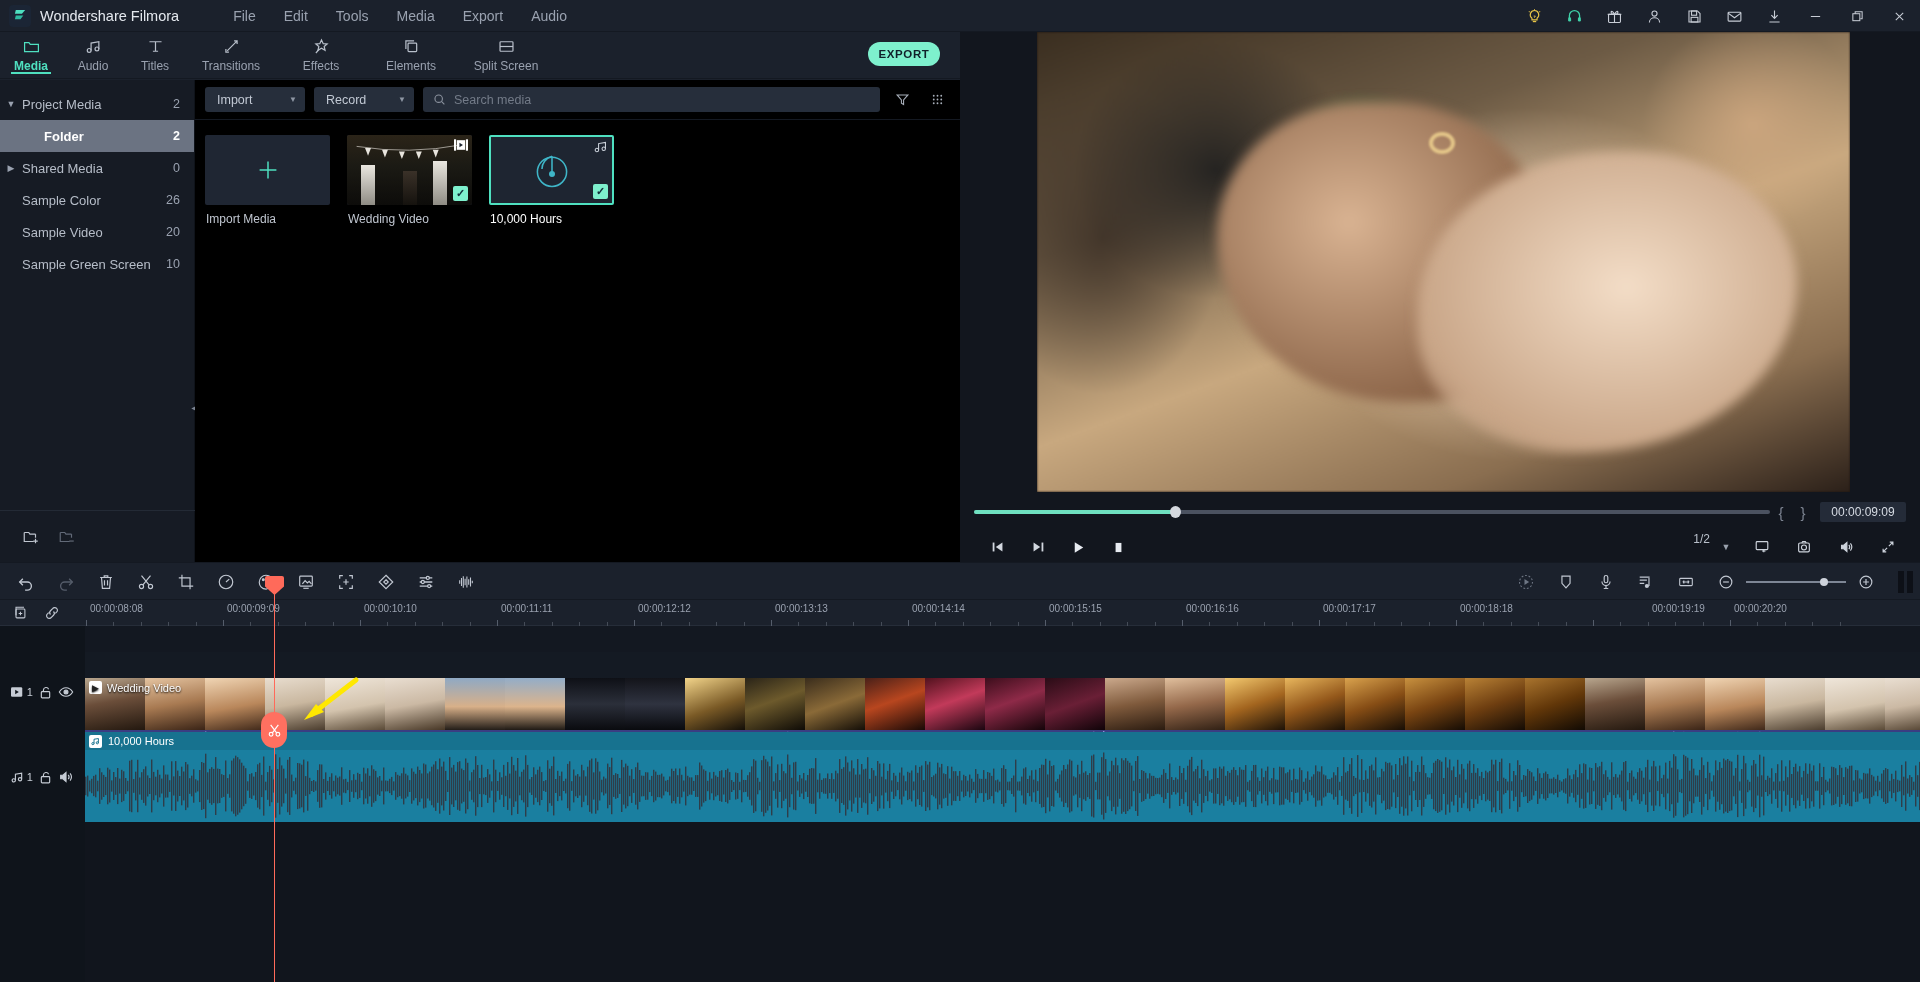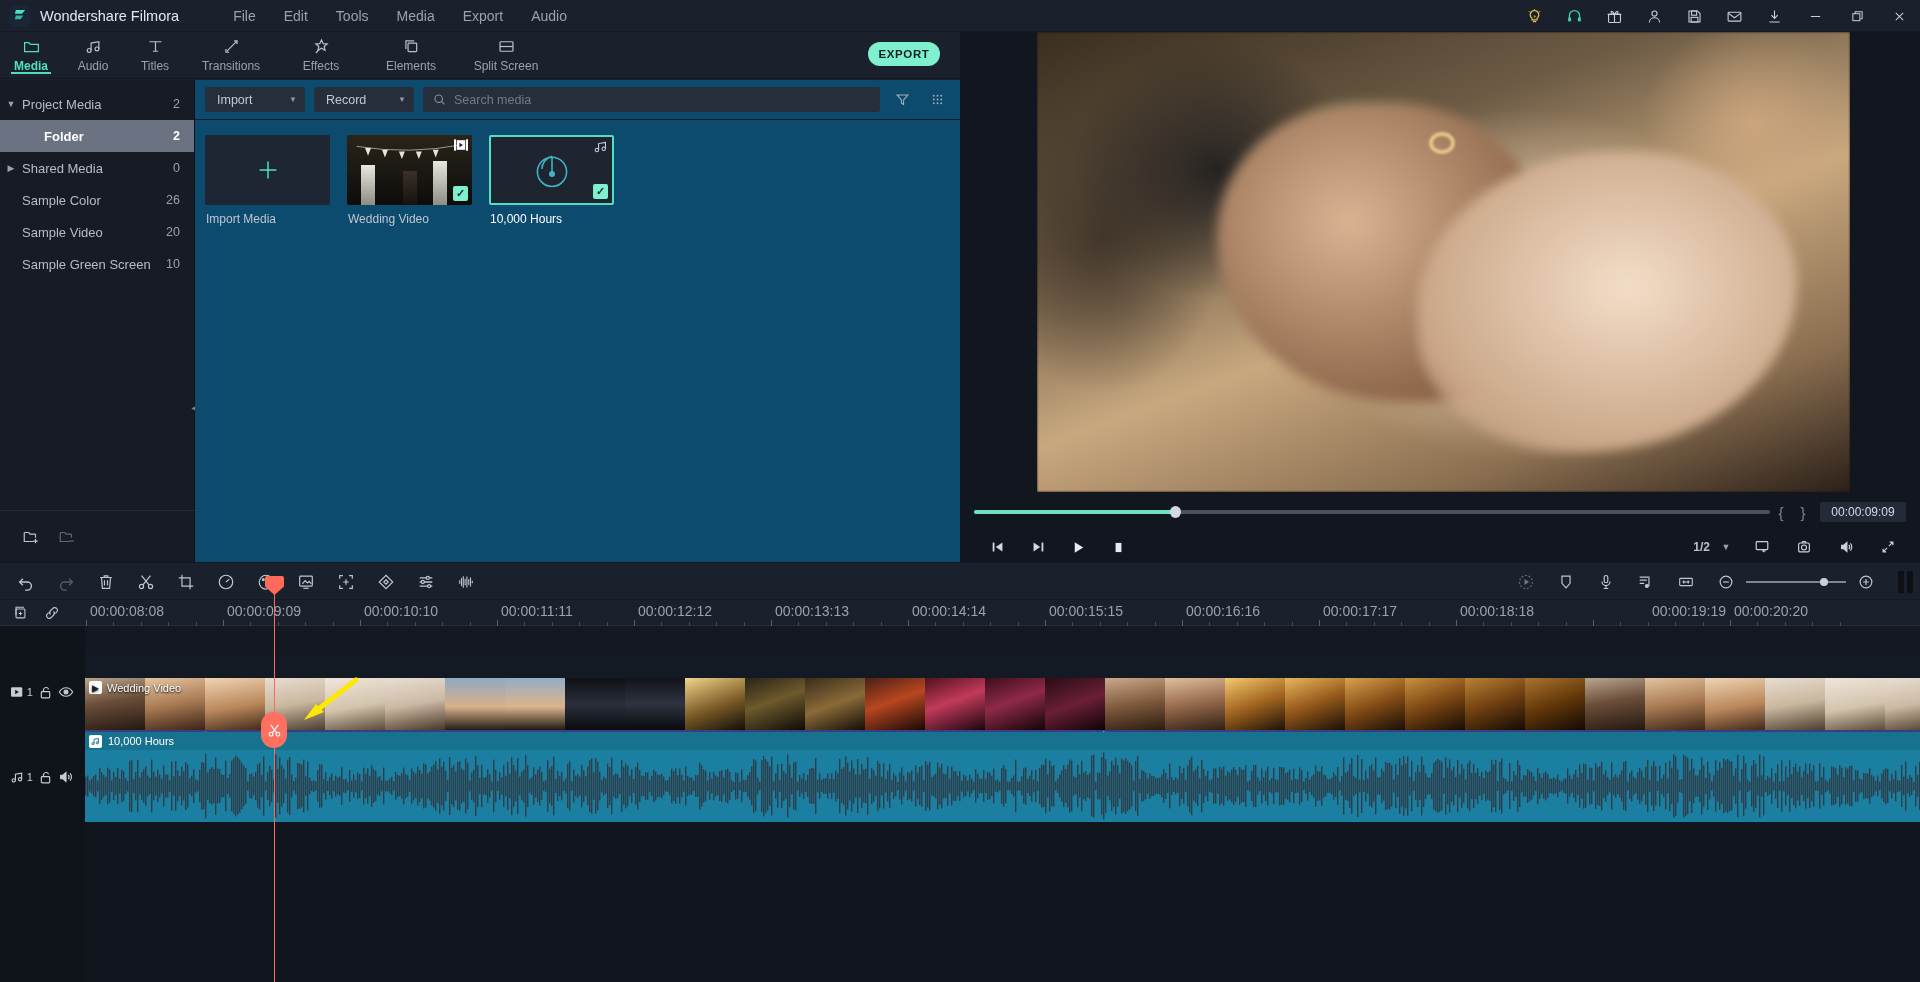--- a/index.html
+++ b/index.html
@@ -75,21 +75,21 @@
     border-top: 1px solid #232a35; display: flex; align-items: center; gap: 18px; padding-left: 22px;
   }
   .collapse-handle {
     position: absolute; left: 189px; top: 310px; width: 12px; height: 34px;
     display: flex; align-items: center; justify-content: center; color: #7c8492; font-size: 10px;
   }
 
   
   .mediapanel {
     position: absolute; top: 80px; left: 195px; width: 765px; height: 482px;
-    background: #0c4a6e;
+    background: #000000;
   }
   .media-toolbar {
     height: 40px; display: flex; align-items: center; padding: 0 10px; gap: 9px;
     border-bottom: 1px solid #141922;
   }
   .dropdown {
     height: 25px; background: #262e3b; border-radius: 3px; display: flex; align-items: center;
     padding: 0 8px 0 12px; font-size: 12.5px; color: #c2c9d4; min-width: 100px; justify-content: space-between;
     cursor: pointer;
   }
@@ -160,21 +160,21 @@
   .pv-scrub { position: absolute; top: 466px; left: 0; width: 960px; height: 28px; display:flex; align-items:center; padding: 0 14px; }
   .track-outer { position: relative; flex: 1; height: 4px; background: #4b5260; border-radius: 2px; }
   .track-fill { position: absolute; left:0; top:0; height: 4px; width: 25.2%; background: #6fe0c0; border-radius:2px; }
   .track-knob { position: absolute; left: 25.2%; top: -4px; width: 11px; height: 12px; background: #d4d8de; border-radius: 50%; margin-left:-5px; }
   .brace { width: 22px; text-align: center; font-size: 15px; color: #7d8492; }
   .tc-box { width: 86px; height: 20px; background: #242b38; border-radius: 2px; display:flex; align-items:center; justify-content:center;
     font-size: 12px; color: #d6dbe3; margin-left: 6px; }
 
   .pv-controls { position: absolute; top: 500px; left: 0; width: 960px; height: 30px; display:flex; align-items:center; }
   .pvc { width: 40px; height: 30px; display:flex; align-items:center; justify-content:center; }
-  .pv-right { position:absolute; right: 12px; top:0; height:30px; display:flex; align-items:center; gap: 2px; font-weight: bold; }
+  .pv-right { position:absolute; right: 12px; top:0; height:30px; display:flex; gap: 2px; }
   .ratio { font-size: 12px; color: #b9c0cb; }
 
   
   .tl-toolbar {
     position: absolute; top: 562px; left: 0; width: 1920px; height: 38px;
     background: #1b212c; border-top: 1px solid #141922; border-bottom: 1px solid #141922;
   }
   .tb-left { position:absolute; left: 6px; top:0; height:38px; display:flex; align-items:center; }
   .tb-right { position:absolute; right: 4px; top:0; height:38px; display:flex; align-items:center; }
   .tbi { width: 40px; height: 38px; display:flex; align-items:center; justify-content:center; }
@@ -184,21 +184,21 @@
   .tb-divider { width: 18px; height: 22px; display:flex; gap:3px; margin-left: 12px; }
   .tb-divider i { display:block; width: 6px; height: 22px; background:#0d1017; }
 
   
   .tl-ruler {
     position: absolute; top: 600px; left: 0; width: 1920px; height: 26px;
     background: #1b212c; border-bottom: 1px solid #262d39;
   }
   .rulerhead { position:absolute; left:0; top:0; width: 85px; height: 26px; display:flex; align-items:center; gap: 16px; padding-left: 12px; }
   .ruler-area { position:absolute; left: 85px; top: 0; right: 0; height: 26px; overflow:hidden; }
-  .rlabel { position:absolute; top: 3px; font-size: 14px; color: #9aa2b0; }
+  .rlabel { position:absolute; top: 3px; font-size: 10px; color: #9aa2b0; }
   .rtick { position:absolute; bottom: 0; width: 1px; height: 6px; background: #555d6b; }
   .rtick.minor { height: 4px; background:#454c58; }
 
   
   .tl-body { position: absolute; top: 626px; left: 0; width: 1920px; height: 356px; background: #11151d; }
   .tl-headers { position:absolute; left:0; top:0; width: 85px; height: 356px; background:#0f141b; }
   .trk-head { position:absolute; left:0; width: 85px; display:flex; align-items:center; justify-content:space-around; padding: 0 8px; }
   .trk-head .th-num { display:flex; align-items:center; gap: 3px; font-size: 11px; color:#c6ccd5; }
 
   .tl-canvas { position:absolute; left: 85px; top: 0; right:0; height: 356px; overflow:hidden; }

